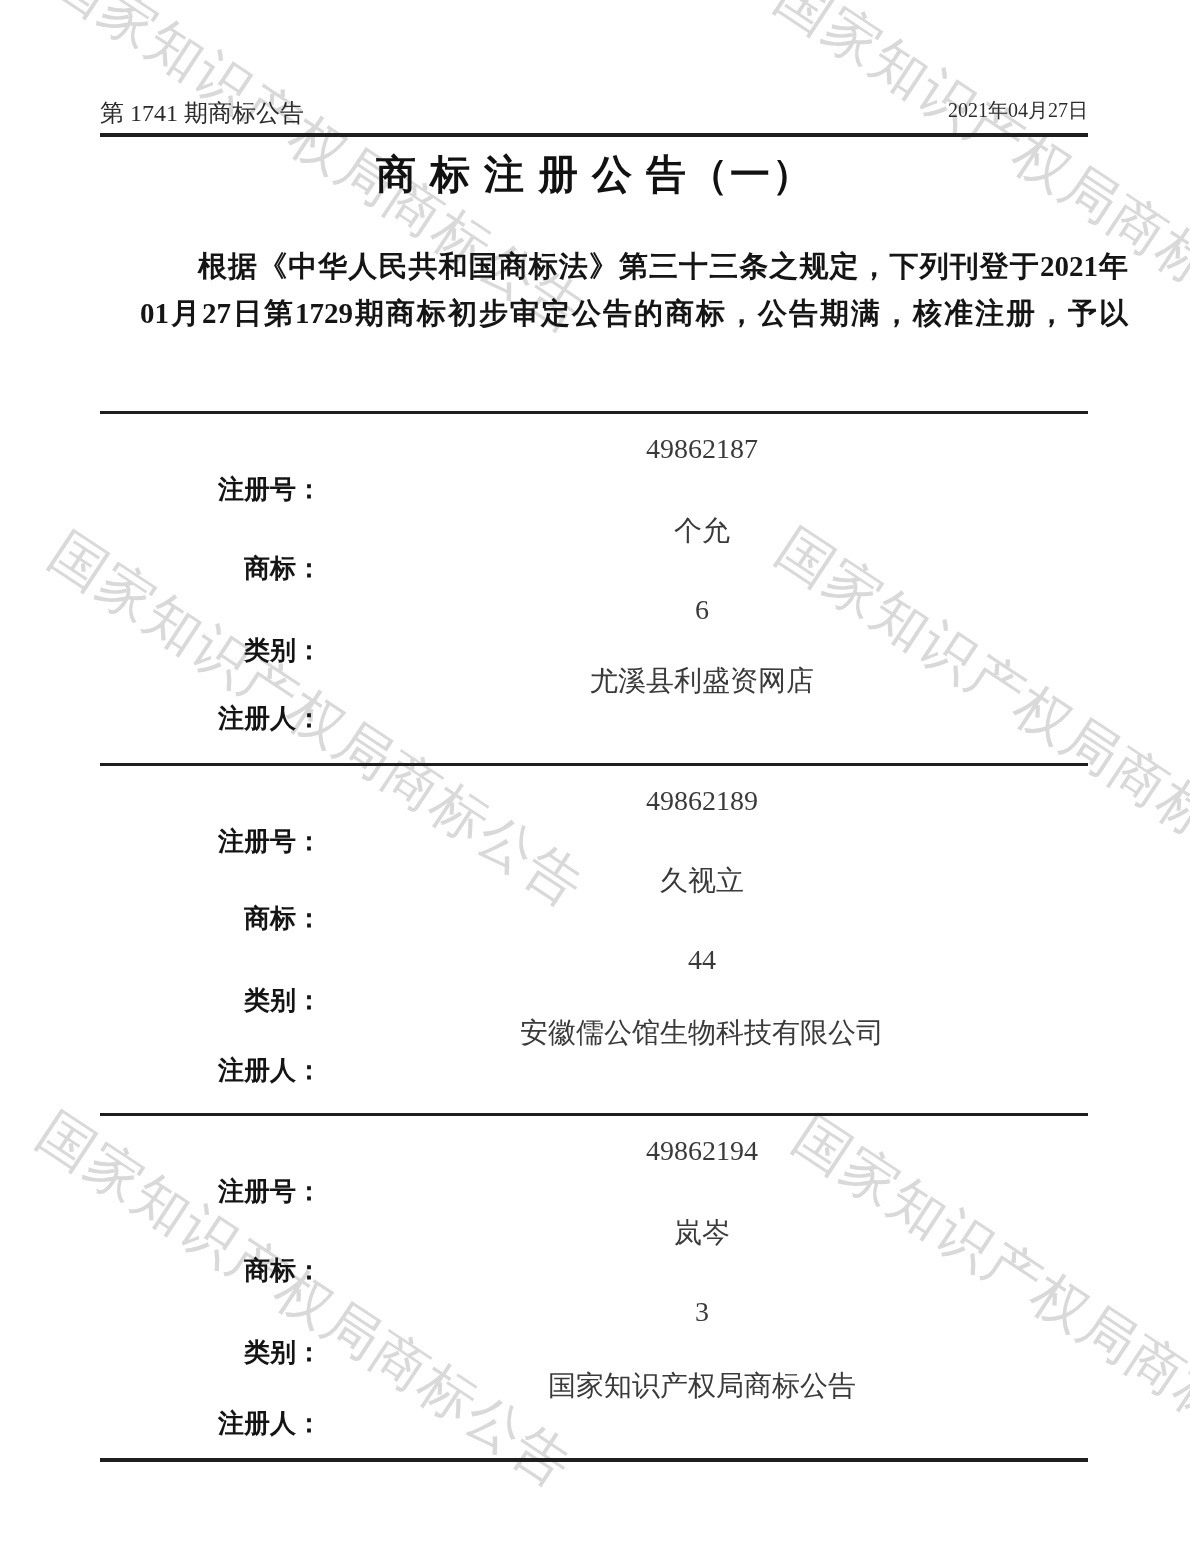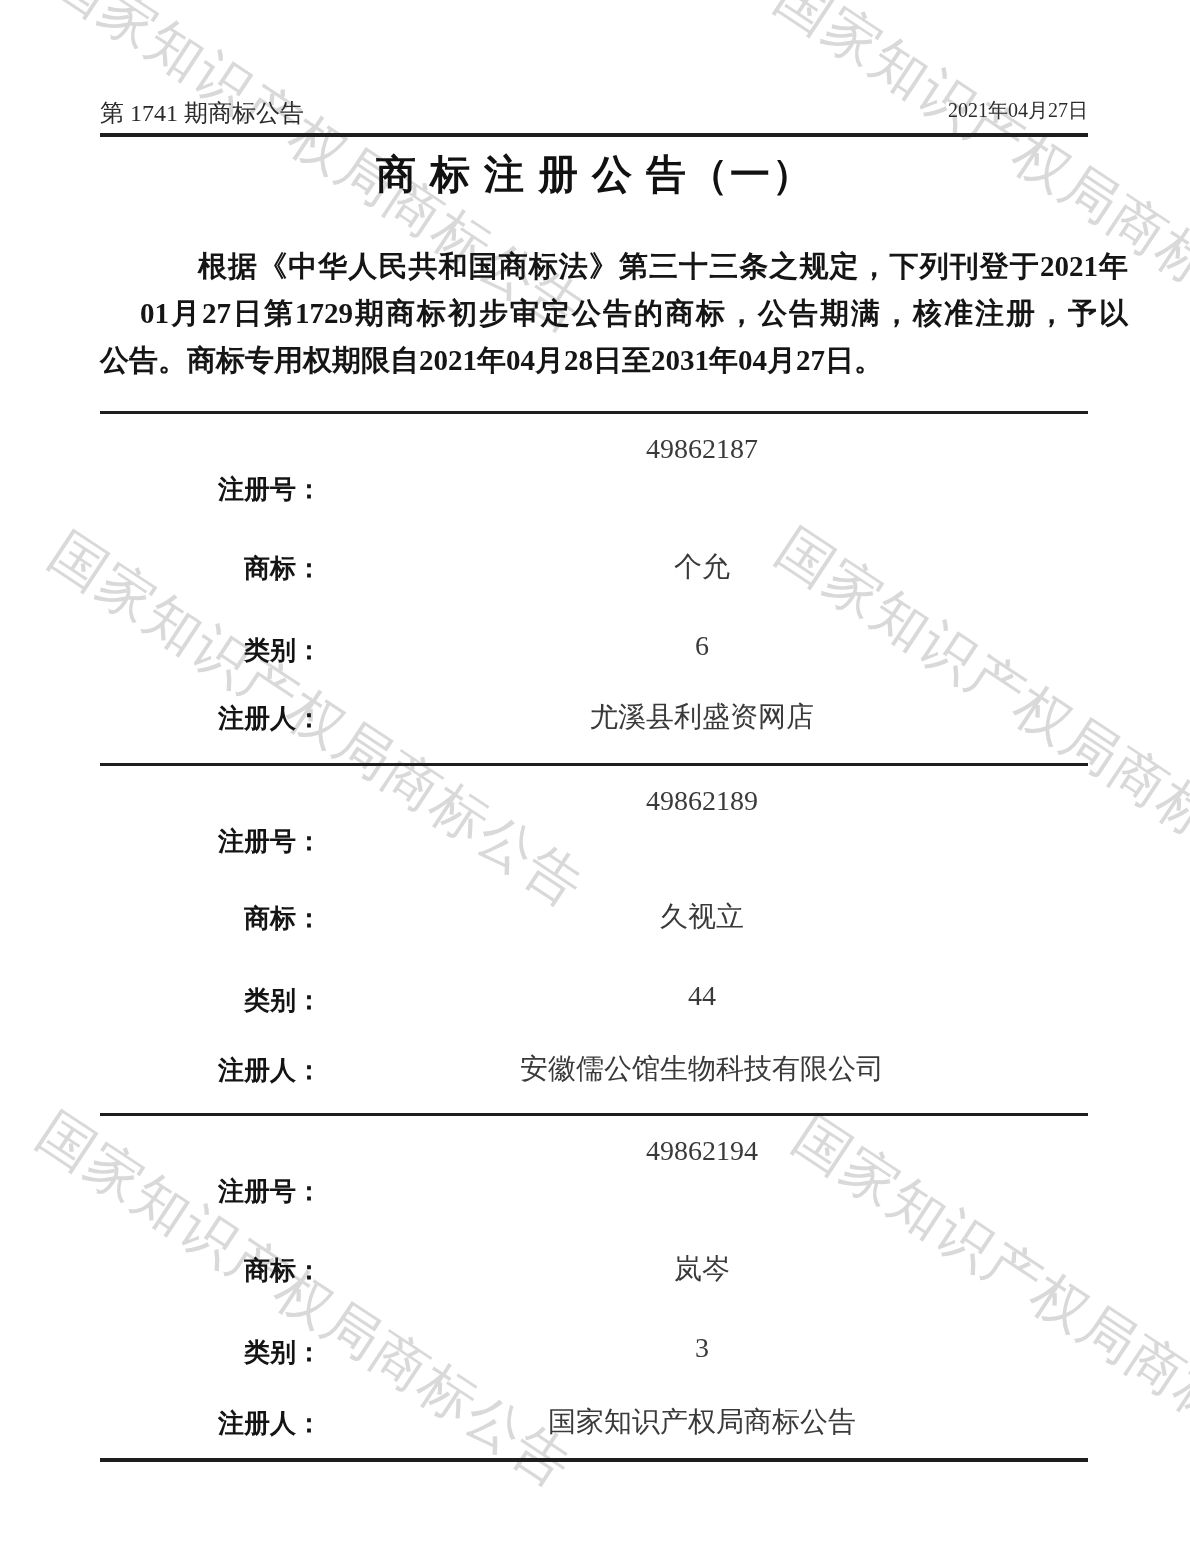--- a/index.html
+++ b/index.html
@@ -78,21 +78,21 @@
   .row .lbl {
     position: absolute; left: 100px; width: 222px;
     text-align: right;
     font-family: "Liberation Sans", "DejaVu Sans", sans-serif;
     font-size: 26px; font-weight: bold; color: #141414; margin-top: 39px;
   }
   .row .val {
     position: absolute; left: 352px; width: 700px;
     font-size: 28px; color: #3a3a3a; text-align: center;
   }
-  .val-soft { color: #565656; margin-top: 36px; }
+  .val-soft { color: #565656; }
 
   
   .r1a { top: 433px; } .r1b { top: 512px; } .r1c { top: 594px; } .r1d { top: 662px; }
   
   .r2a { top: 785px; } .r2b { top: 862px; } .r2c { top: 944px; } .r2d { top: 1014px; }
   
   .r3a { top: 1135px; } .r3b { top: 1214px; } .r3c { top: 1296px; } .r3d { top: 1367px; }
 </style>
 </head>
 <body>
@@ -111,21 +111,20 @@
   <div class="content">
 
     <div class="hdr-issue">第 1741 期商标公告</div>
     <div class="hdr-date">2021年04月27日</div>
     <div class="rule rule-head"></div>
 
     <div class="doc-title">商 标 注 册 公 告（一）</div>
 
     <div class="intro-line intro-just intro-1">根据《中华人民共和国商标法》第三十三条之规定，下列刊登于2021年</div>
     <div class="intro-line intro-just intro-2">01月27日第1729期商标初步审定公告的商标，公告期满，核准注册，予以</div>
-    <div class="intro-line intro-3">公告。商标专用权期限自2021年04月28日至2031年04月27日。</div>
 
     <div class="rule rule-1"></div>
     <div class="row r1a">
       <span class="lbl">注册号：</span>
       <span class="val">49862187</span>
     </div>
     <div class="row r1b">
       <span class="lbl">商标：</span>
       <span class="val val-soft">个允</span>
     </div>

